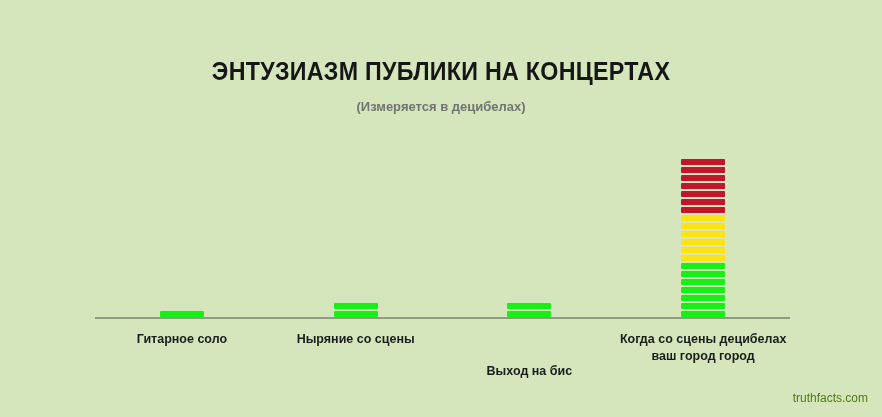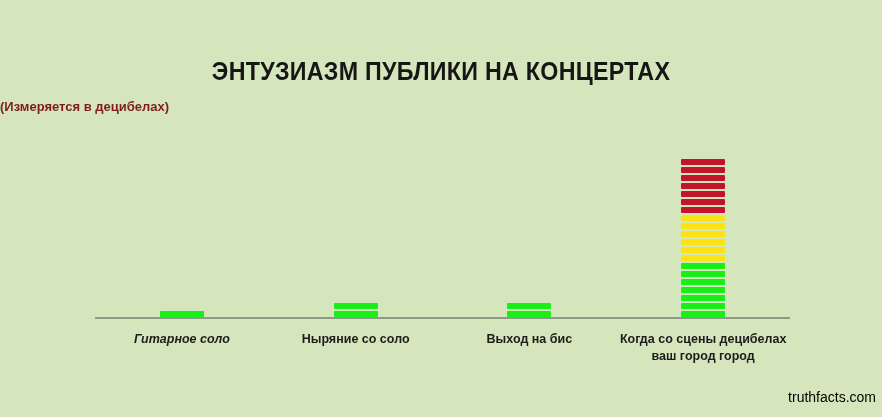--- a/index.html
+++ b/index.html
@@ -33,24 +33,24 @@
     letter-spacing: 0.3px;
     color: #161616;
     transform: scaleX(0.93);
     white-space: nowrap;
   }
   .subtitle {
     position: absolute;
     top: 99px;
     left: 0;
     width: 882px;
-    text-align: left;
+    text-align: center;
     font-weight: bold;
     font-size: 13px;
-    color: #7f1d1d;
+    color: #737373;
     white-space: nowrap;
   }
 
   
   .plot {
     position: absolute;
     left: 0;
     top: 0;
     width: 882px;
     height: 417px;
@@ -111,24 +111,24 @@
     text-align: center;
     font-size: 12.5px;
     font-weight: bold;
     color: #1c1c1c;
     line-height: 17px;
   }
 
   
   .watermark {
     position: absolute;
-    right: 6px;
+    right: 14px;
     bottom: 12px;
-    font-size: 14px;
-    color: #000000;
+    font-size: 12px;
+    color: #4d7c0f;
   }
 </style>
 </head>
 <body>
 
 <div class="poster">
 
   <div class="title">ЭНТУЗИАЗМ ПУБЛИКИ НА КОНЦЕРТАХ</div>
 
   <div class="subtitle">(Измеряется в децибелах)</div>
@@ -174,27 +174,27 @@
             <div class="seg red"></div>
             <div class="seg red"></div>
             <div class="seg red"></div>
             <div class="seg red"></div>
           </div>
         </div>
       </div>
   </div>
 
   <div class="labels" id="labels-layer">
-      <div class="cat-label" style="left: -13.125px; font-style: italic;">
+      <div class="cat-label" style="left: -13.125px;">
         <div>Гитарное соло</div>
       </div>
       <div class="cat-label" style="left: 160.625px;">
-        <div>Ныряние со соло</div>
-      </div>
-      <div class="cat-label" style="left: 334.375px;">
+        <div>Ныряние со сцены</div>
+      </div>
+      <div class="cat-label" style="left: 334.375px; margin-top: 32px;">
         <div>Выход на бис</div>
       </div>
       <div class="cat-label" style="left: 508.125px;">
         <div>Когда со сцены децибелах</div>
         <div>ваш город город</div>
       </div>
     </div>
 
   <div class="watermark">truthfacts.com</div>
 

